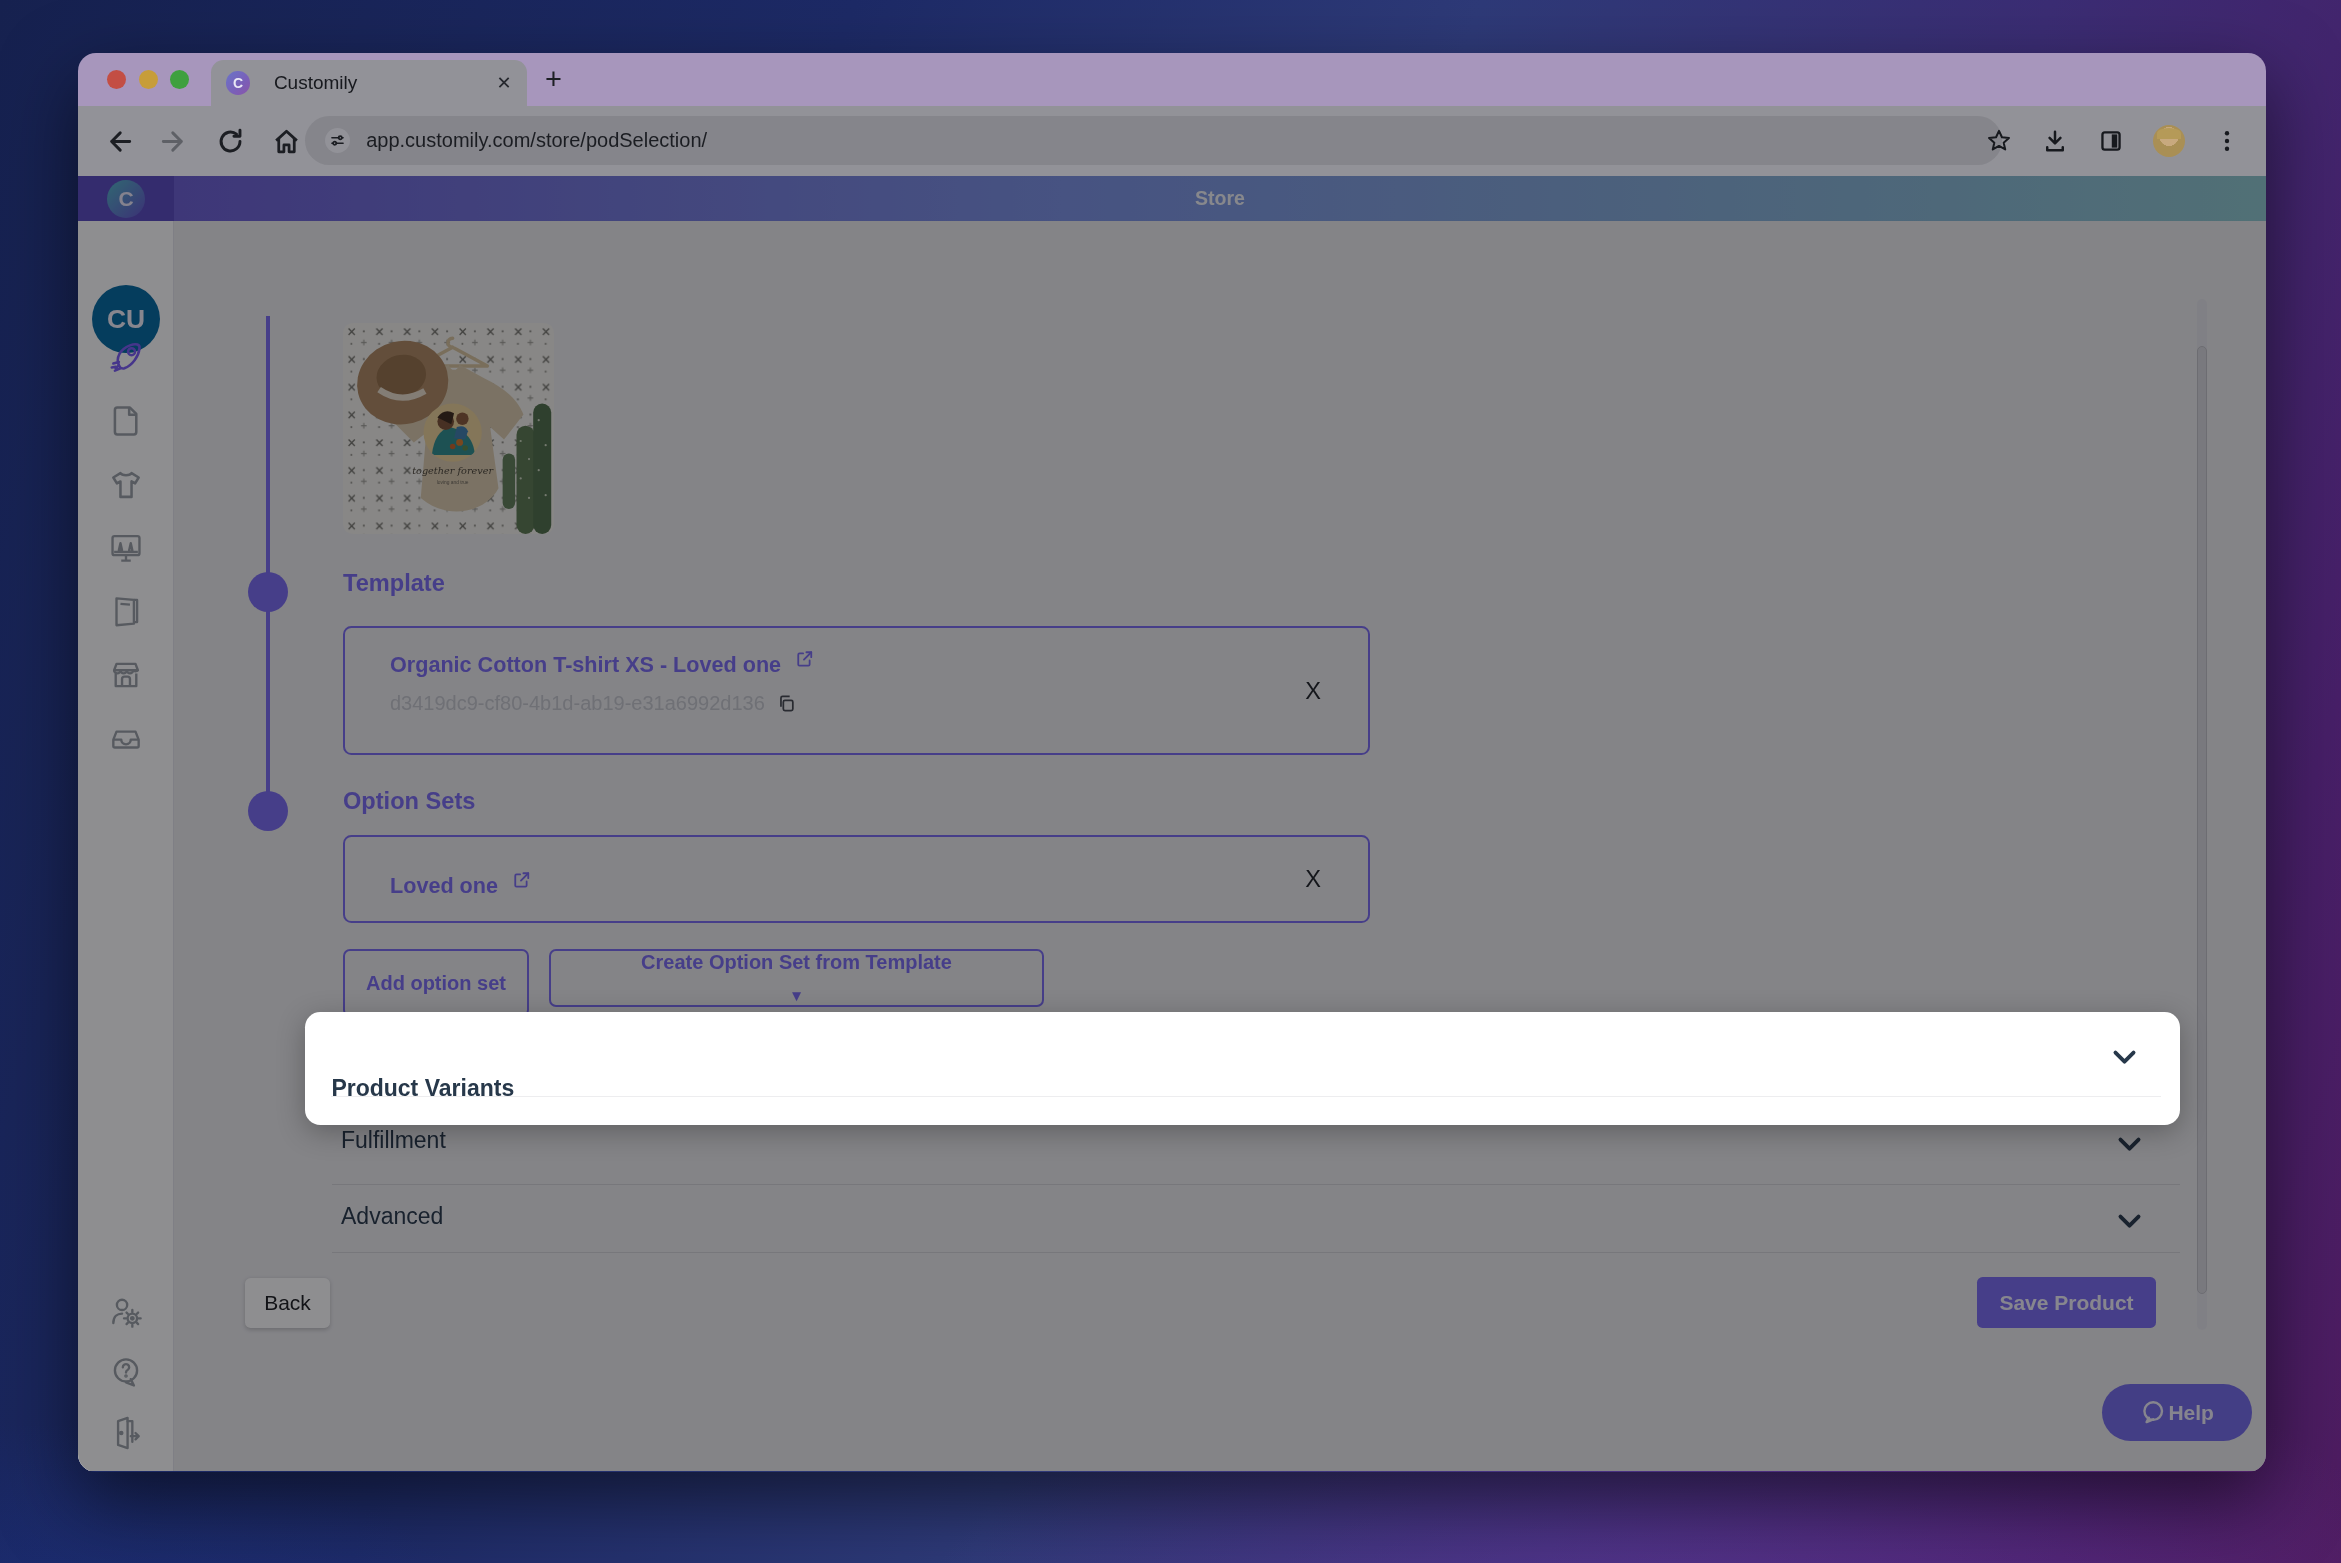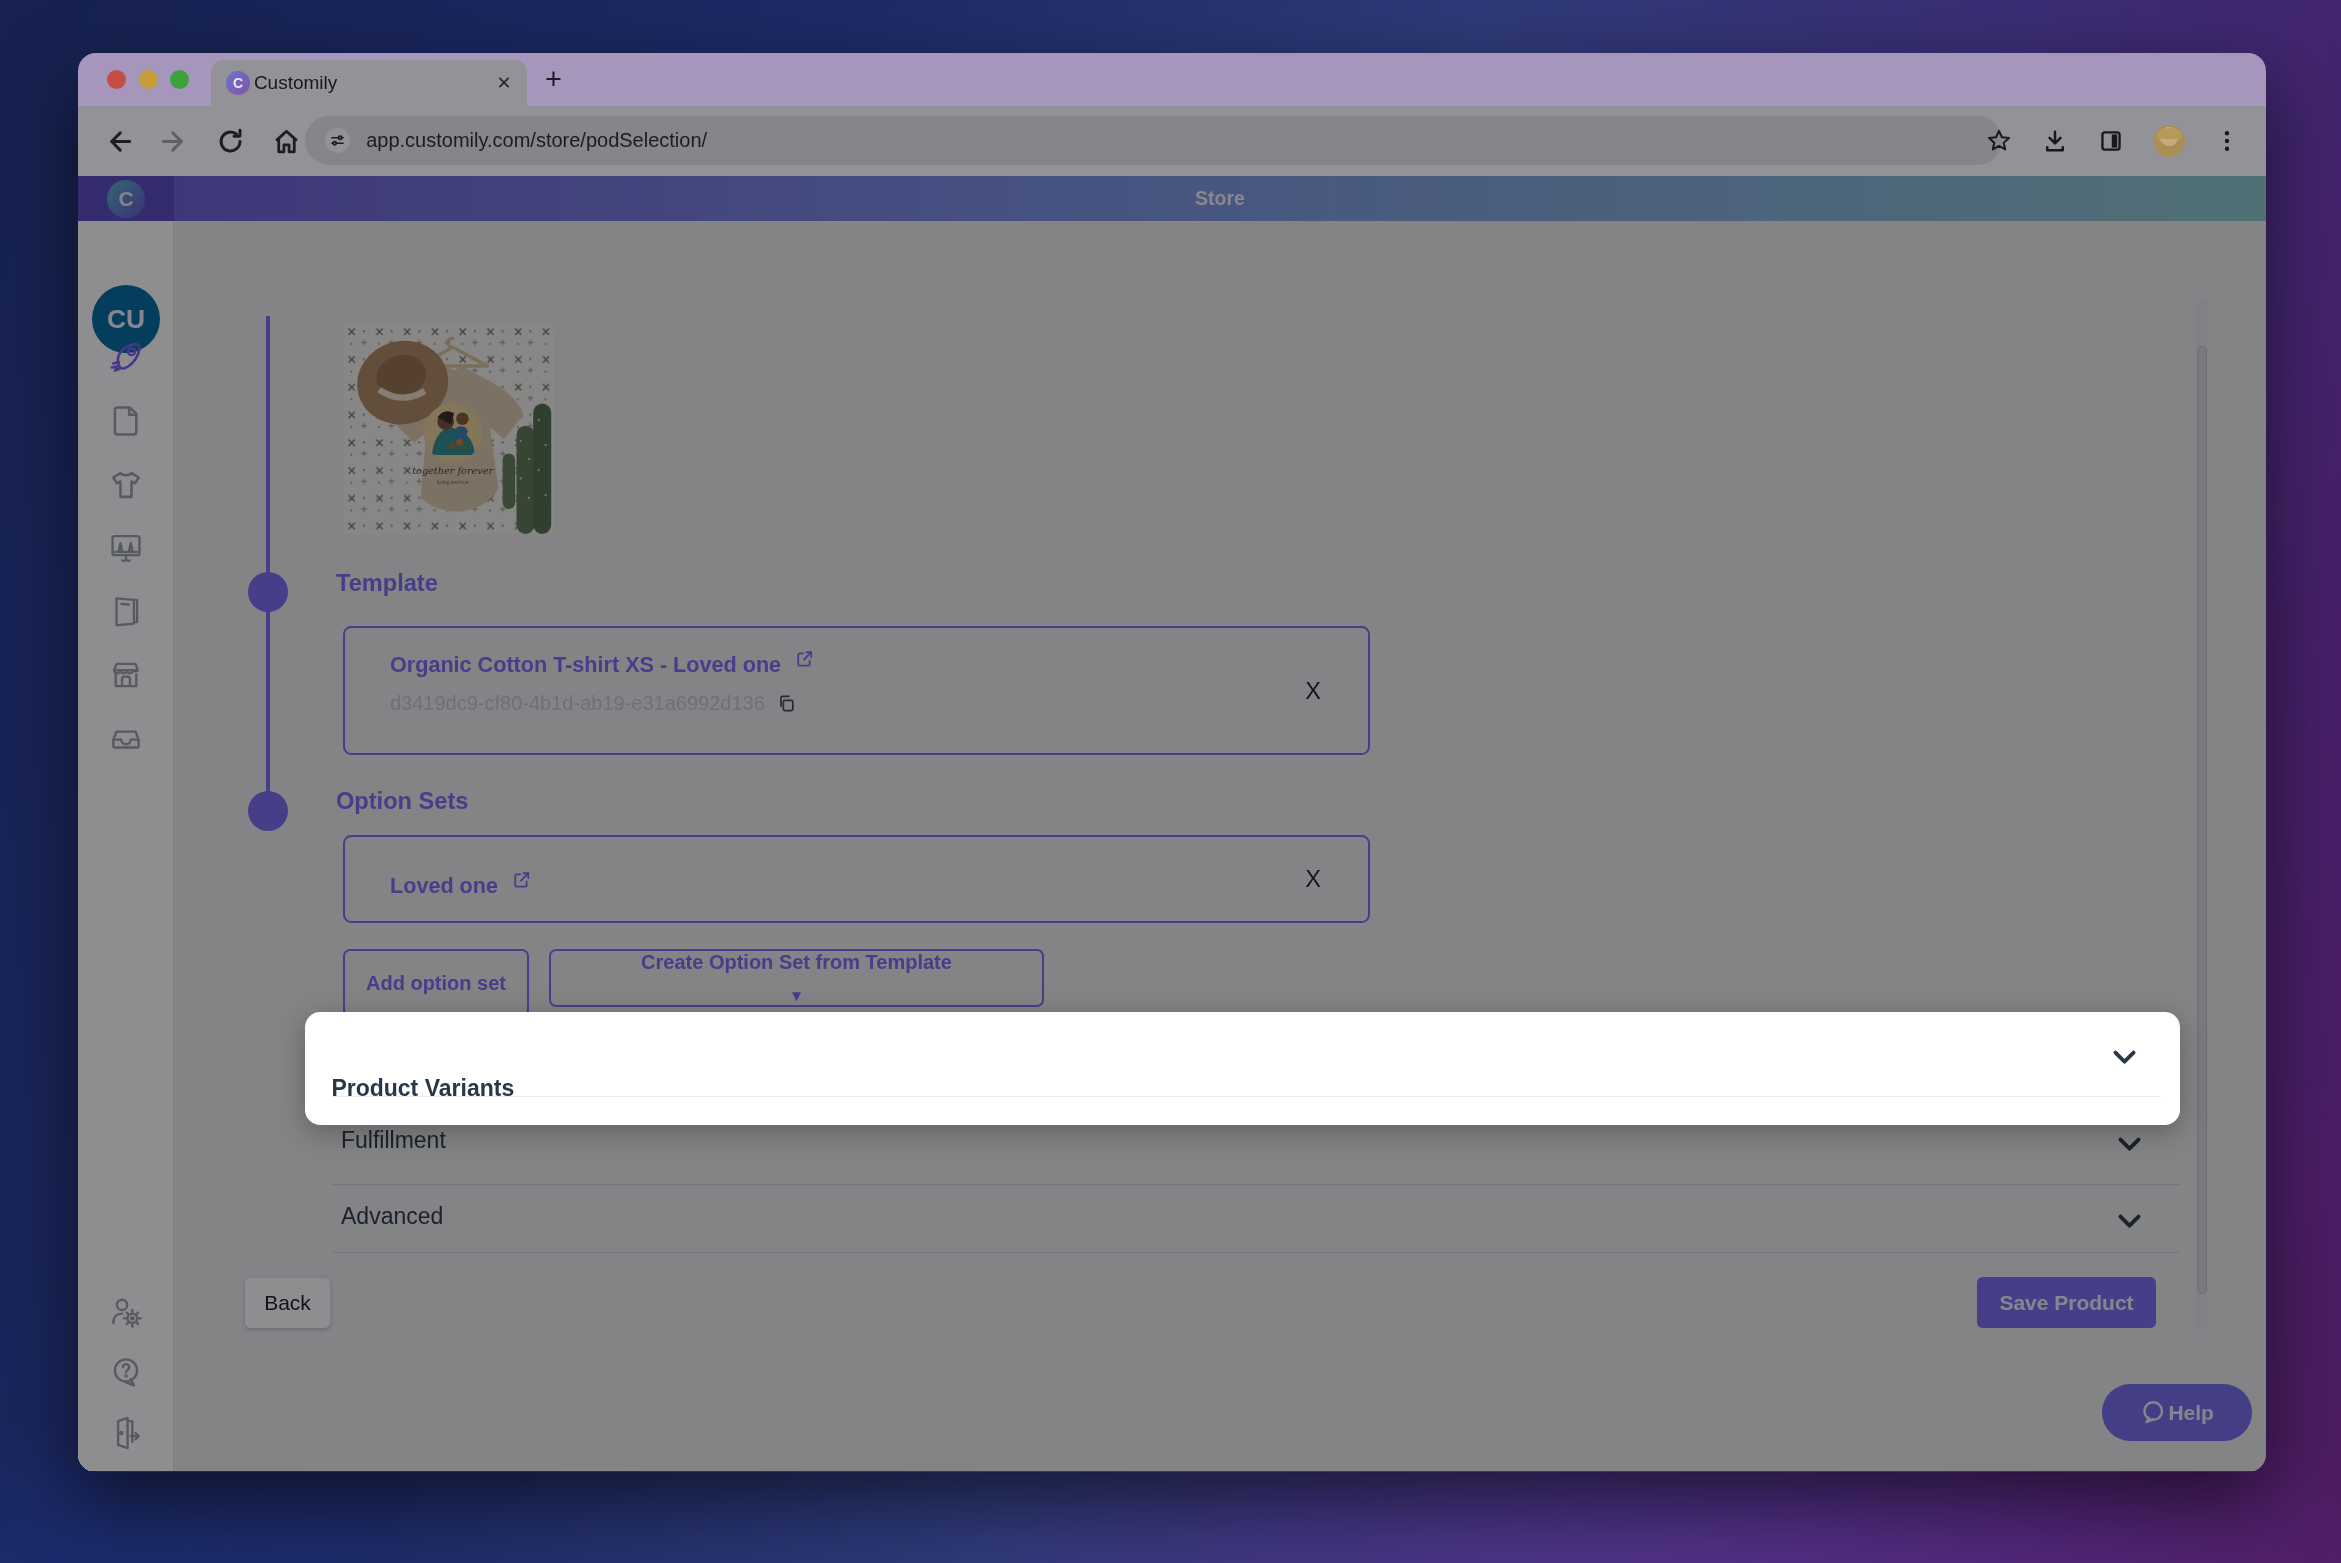--- a/index.html
+++ b/index.html
@@ -17,21 +17,21 @@
     border-radius:18px; overflow:hidden; box-shadow:0 28px 76px rgba(0,0,0,.55); }
 
   .tabstrip { position:absolute; top:0; left:0; right:0; height:53px; background:#a796bc; }
   .traffic { position:absolute; left:0; top:0; height:53px; display:flex; align-items:center; gap:12.5px; padding-left:29px; }
   .light { width:19px; height:19px; border-radius:50%; }
   .tab { position:absolute; left:133px; top:7px; width:316px; height:46px; background:#929298;
          border-radius:12.5px 12.5px 0 0; display:flex; align-items:center; padding:0 15.3px; }
   .favicon { width:23.6px; height:23.6px; border-radius:50%;
      background:linear-gradient(135deg,#6a74c8 0%,#7a5fb8 60%,#8a55a8 100%);
      display:flex; align-items:center; justify-content:center; color:#e9e7f5; font-size:14px; font-weight:bold; }
-  .tab-title { margin-left:4px; font-size:19px; color:#17191e; flex:1; }
+  .tab-title { margin-left:24px; font-size:19px; color:#17191e; flex:1; }
   .tab-close { font-size:18px; color:#26282e; }
   .newtab { position:absolute; left:467px; top:0; height:53px; display:flex; align-items:center; font-size:29px; color:#1d1f24; font-weight:300; }
 
   .toolbar { position:absolute; top:53px; left:0; right:0; height:70px; background:#929298;
              display:flex; align-items:center; }
   .nav-ic { width:31px; height:31px; margin-left:25px; color:#1c1e23; flex:none; }
   .nav-ic.fwd { color:#5e6066; }
   .nav-ic svg { width:100%; height:100%; }
   .urlbar { position:absolute; left:227px; top:10.4px; width:1697px; height:49px; background:#85858b;
             border-radius:25px; display:flex; align-items:center; padding:0 19.5px; }
@@ -72,21 +72,21 @@
   .crumb { cursor:pointer; }
   .crumb.active { color:#7b6bf2; }
   .crumb-sep { margin:0 12.5px; font-weight:normal; color:#3d4350; }
 
   .timeline-line { position:absolute; left:188px; top:140px; width:3.5px; height:495px; background:#7b6bf2; }
   .tdot { position:absolute; left:170px; width:40px; height:40px; border-radius:50%; background:#7b6bf2; }
 
   .product-img { position:absolute; left:265px; top:147px; width:211px; height:211px;
                  border-radius:9.7px; overflow:hidden; }
 
-  .sec-heading { position:absolute; left:258px; font-size:23.6px; font-weight:bold; color:#7b6bf2; }
+  .sec-heading { position:absolute; left:265px; font-size:23.6px; font-weight:bold; color:#7b6bf2; }
 
   .sel-card { position:absolute; left:265px; width:1027px; border:2.1px solid #7b6bf2; border-radius:8.3px; }
   .card-link { position:absolute; left:45px; font-size:21.6px; font-weight:bold; color:#7b6bf2;
                display:flex; align-items:flex-start; gap:14px; cursor:pointer; }
   .ext-ic { width:19.5px; height:19.5px; margin-top:-2.8px; }
   .card-id { position:absolute; left:45px; font-size:20px; color:#c6c8ce; display:flex; align-items:center; gap:12.5px; }
   .copy-ic { width:19px; height:19px; color:#454950; }
   .card-x { position:absolute; right:47px; top:50%; transform:translateY(-50%);
             font-size:23.6px; color:#1f2227; font-weight:500; cursor:pointer; }
 

